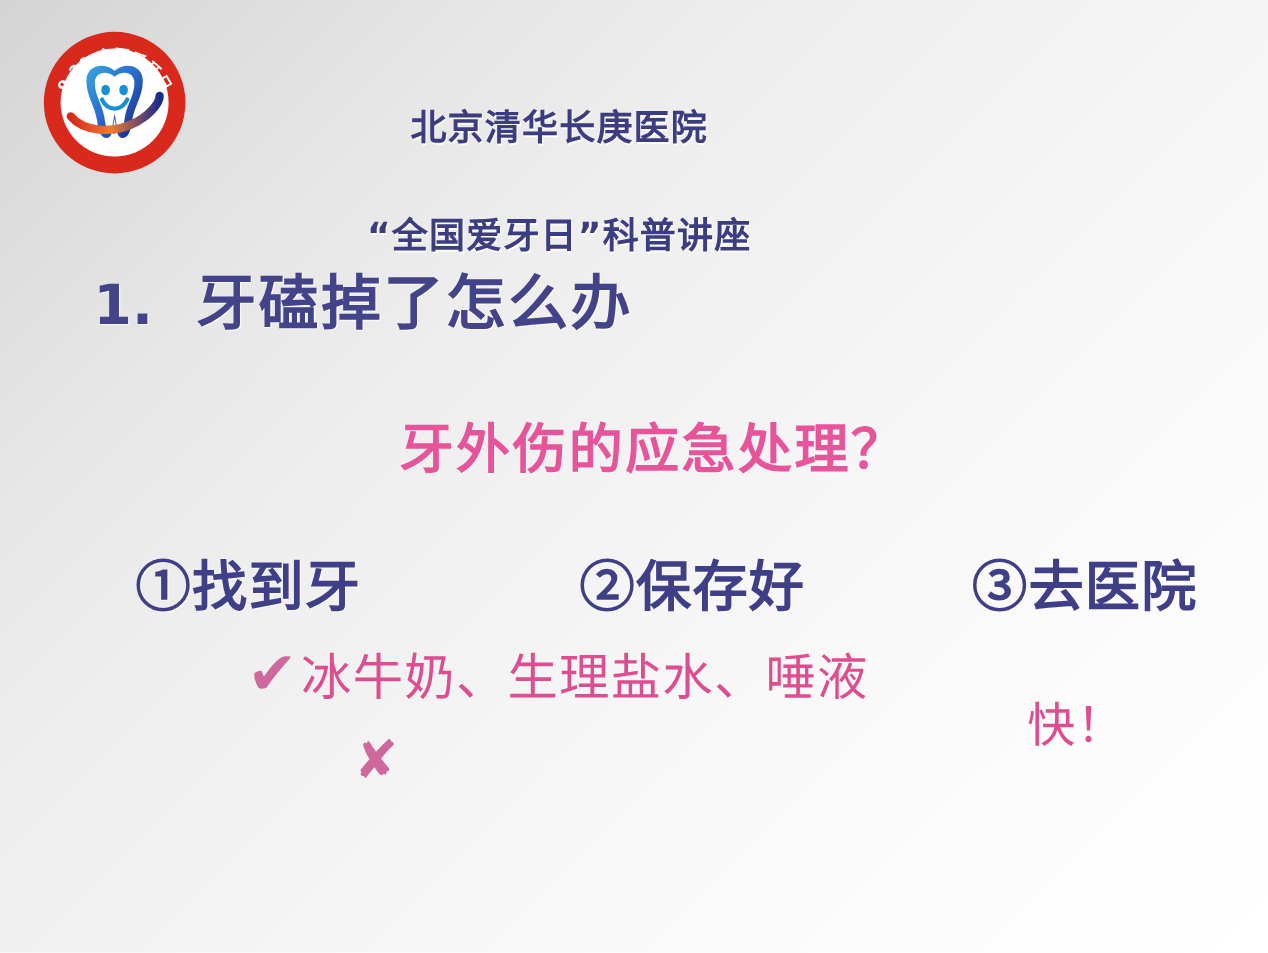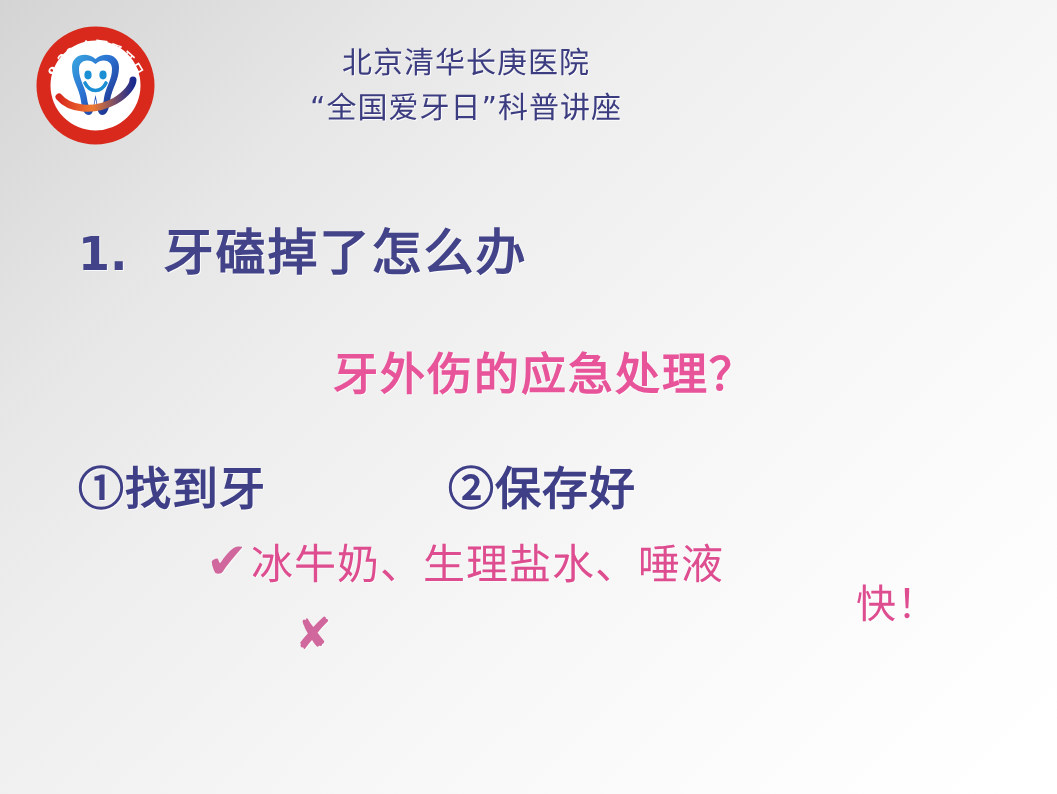--- a/index.html
+++ b/index.html
@@ -51,27 +51,28 @@
 
   #header-text {
     position: absolute;
     left: 196px;
     top: 40px;
     width: 540px;
     text-align: center;
   }
   .header-line {
     font-family: "DejaVu Sans", "Liberation Sans", sans-serif;
-    font-weight: normal;
+    font-weight: bold;
     font-size: 30px;
     line-height: 45px;
     letter-spacing: 1px;
     color: #3c3c80;
     white-space: nowrap;
     text-shadow: 1px 1px 0 rgba(255,255,255,0.85);
+    margin-top: 45px;
   }
 
   
   #main-title {
     position: absolute;
     left: 78px;
     top: 212px;
     display: flex;
     align-items: baseline;
     color: #434389;
@@ -114,20 +115,21 @@
   .step {
     position: absolute;
     top: 0;
     font-family: "DejaVu Serif", "Liberation Serif", serif;
     font-weight: bold;
     font-size: 46px;
     letter-spacing: 1px;
     color: #3f3f87;
     white-space: nowrap;
     text-shadow: 1px 1px 0 rgba(255,255,255,0.7);
+    margin-left: 35px;
   }
   .step-0 { left: 78px; }
   .step-1 { left: 448px; }
   .step-2 { left: 775px; }
 
   
   .media-line {
     position: absolute;
     font-family: "DejaVu Serif", "Liberation Serif", serif;
     font-size: 42px;
@@ -239,20 +241,21 @@
   <div id="main-title">
     <span class="num">1.</span>
     <span class="title-text">牙磕掉了怎么办</span>
   </div>
 
   <div id="question">牙外伤的应急处理？</div>
 
   <div id="steps">
     <div class="step step-0">①找到牙</div>
     <div class="step step-1">②保存好</div>
+    <div class="step step-2">③去医院</div>
   </div>
 
   <div class="media-line" id="good-line">
     <span class="mark">✔</span>
     <span>冰牛奶、生理盐水、唾液</span>
   </div>
 
   <div class="media-line" id="bad-line">
     <span class="mark mark-x">✘</span>
   </div>

